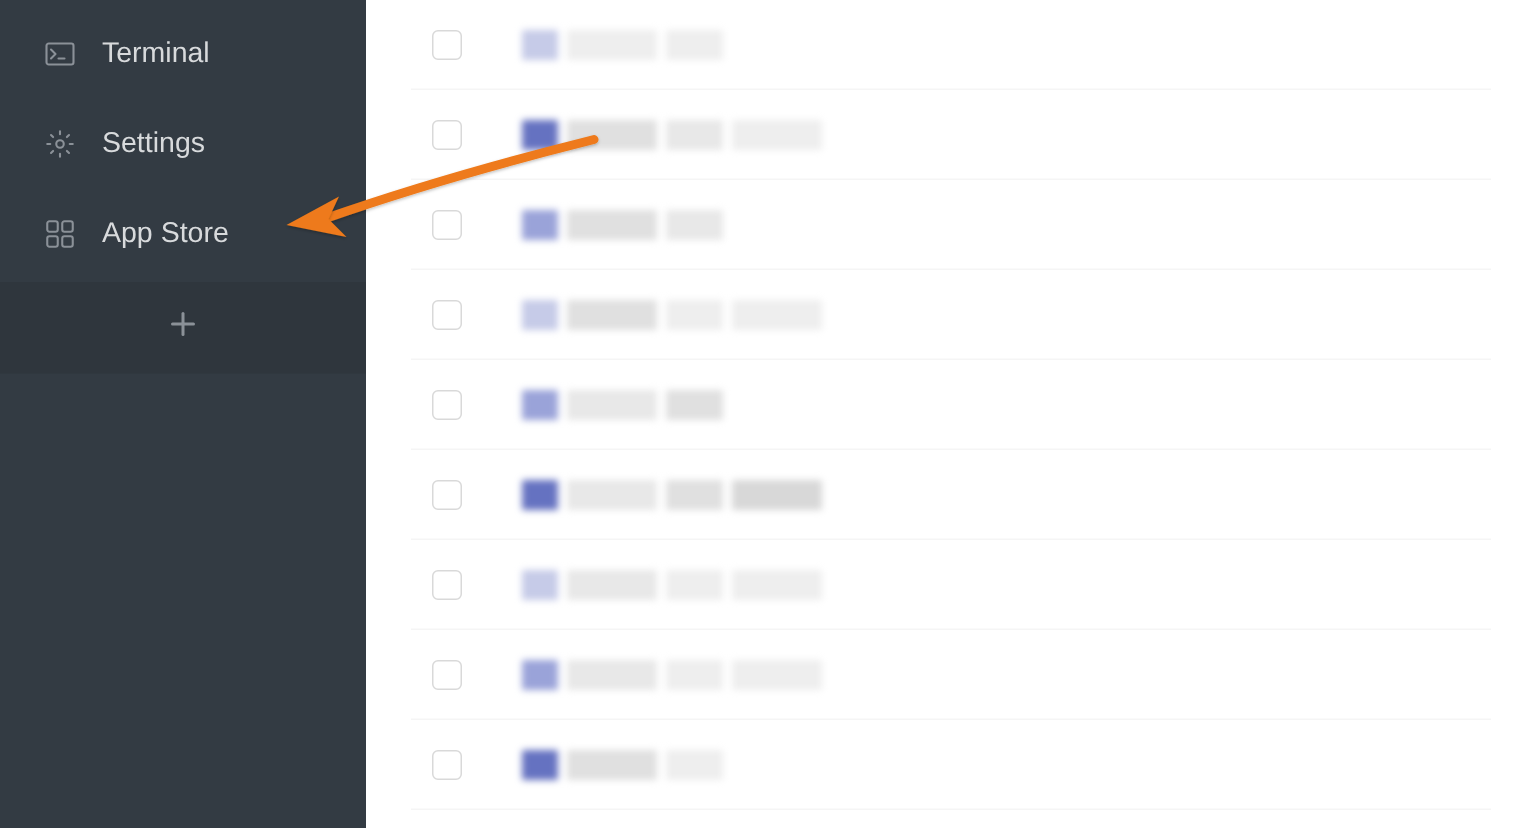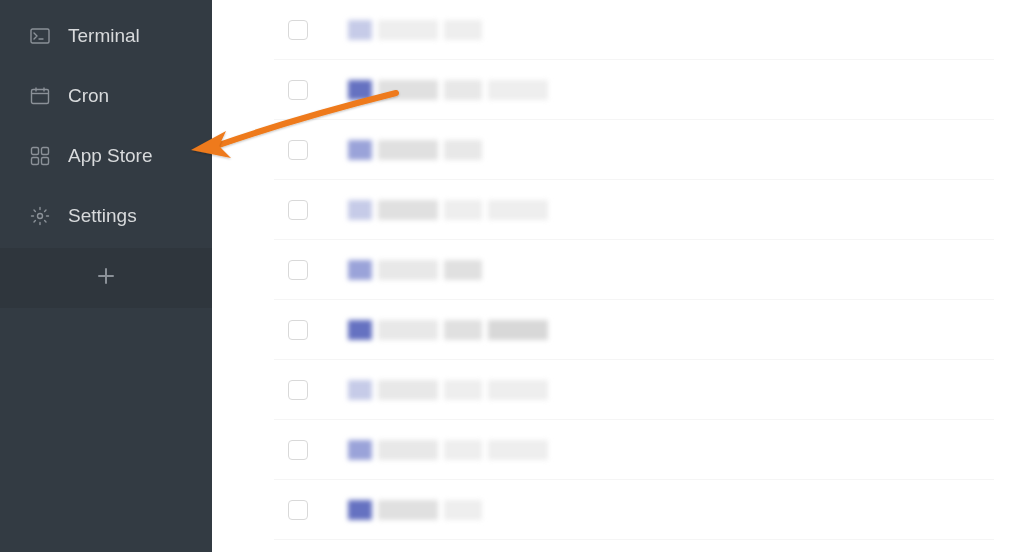--- a/index.html
+++ b/index.html
@@ -1,19 +1,19 @@
 <!DOCTYPE html>
 <html><head>
   <meta charset="utf-8">
   <style>
     * { margin: 0; padding: 0; box-sizing: border-box; }
     body { font-family: -apple-system, BlinkMacSystemFont, "Segoe UI", Arial, sans-serif; background: #fff; width: 1024px; height: 552px; overflow: hidden; position: relative; }
     
     .sidebar {
-      width: 212px;
+      width: 244px;
       height: 100%;
       background: #333b43;
       float: left;
       padding-top: 6px;
     }
     
     .sidebar-item {
       display: flex;
       align-items: center;
       padding: 19px 30px;
@@ -125,52 +125,41 @@
     <span class="icon">
       <svg width="20" height="16" viewBox="0 0 20 16">
         <rect x="1" y="1" width="18" height="14" rx="1.5"></rect>
         <path d="M4 5 L7 8 L4 11" stroke-linecap="round" stroke-linejoin="round"></path>
         <line x1="9" y1="11" x2="13" y2="11" stroke-linecap="round"></line>
       </svg>
     </span>
     <span class="sidebar-item-label">Terminal</span>
   </div>
 
+
   <div class="sidebar-item">
     <span class="icon">
-      <svg width="20" height="18" viewBox="0 0 20 18">
-        <rect x="1.5" y="2.5" width="17" height="14" rx="1.5"></rect>
-        <line x1="1.5" y1="6.5" x2="18.5" y2="6.5"></line>
-        <line x1="6" y1="1" x2="6" y2="4" stroke-linecap="round"></line>
-        <line x1="14" y1="1" x2="14" y2="4" stroke-linecap="round"></line>
-      </svg>
-    </span>
-    <span class="sidebar-item-label">Cron</span>
+      <svg width="20" height="20" viewBox="0 0 20 20">
+        <circle cx="10" cy="10" r="2.5"></circle>
+        <path d="M10 1.5 L10 3.5 M10 16.5 L10 18.5 M18.5 10 L16.5 10 M3.5 10 L1.5 10 M16 4 L14.6 5.4 M5.4 14.6 L4 16 M16 16 L14.6 14.6 M5.4 5.4 L4 4" stroke-linecap="round"></path>
+      </svg>
+    </span>
+    <span class="sidebar-item-label">Settings</span>
   </div>
 
   <div class="sidebar-item">
     <span class="icon">
       <svg width="20" height="20" viewBox="0 0 20 20">
         <rect x="1.5" y="1.5" width="7" height="7" rx="1.5"></rect>
         <rect x="11.5" y="1.5" width="7" height="7" rx="1.5"></rect>
         <rect x="1.5" y="11.5" width="7" height="7" rx="1.5"></rect>
         <rect x="11.5" y="11.5" width="7" height="7" rx="1.5"></rect>
       </svg>
     </span>
     <span class="sidebar-item-label">App Store</span>
-  </div>
-
-  <div class="sidebar-item">
-    <span class="icon">
-      <svg width="20" height="20" viewBox="0 0 20 20">
-        <circle cx="10" cy="10" r="2.5"></circle>
-        <path d="M10 1.5 L10 3.5 M10 16.5 L10 18.5 M18.5 10 L16.5 10 M3.5 10 L1.5 10 M16 4 L14.6 5.4 M5.4 14.6 L4 16 M16 16 L14.6 14.6 M5.4 5.4 L4 4" stroke-linecap="round"></path>
-      </svg>
-    </span>
-    <span class="sidebar-item-label">Settings</span>
   </div>
 
 
   <div class="sidebar-add">
     <span>
       <svg width="16" height="16" viewBox="0 0 16 16" fill="none">
         <line x1="8" y1="1" x2="8" y2="15" stroke-linecap="round"></line>
         <line x1="1" y1="8" x2="15" y2="8" stroke-linecap="round"></line>
       </svg>
     </span>

